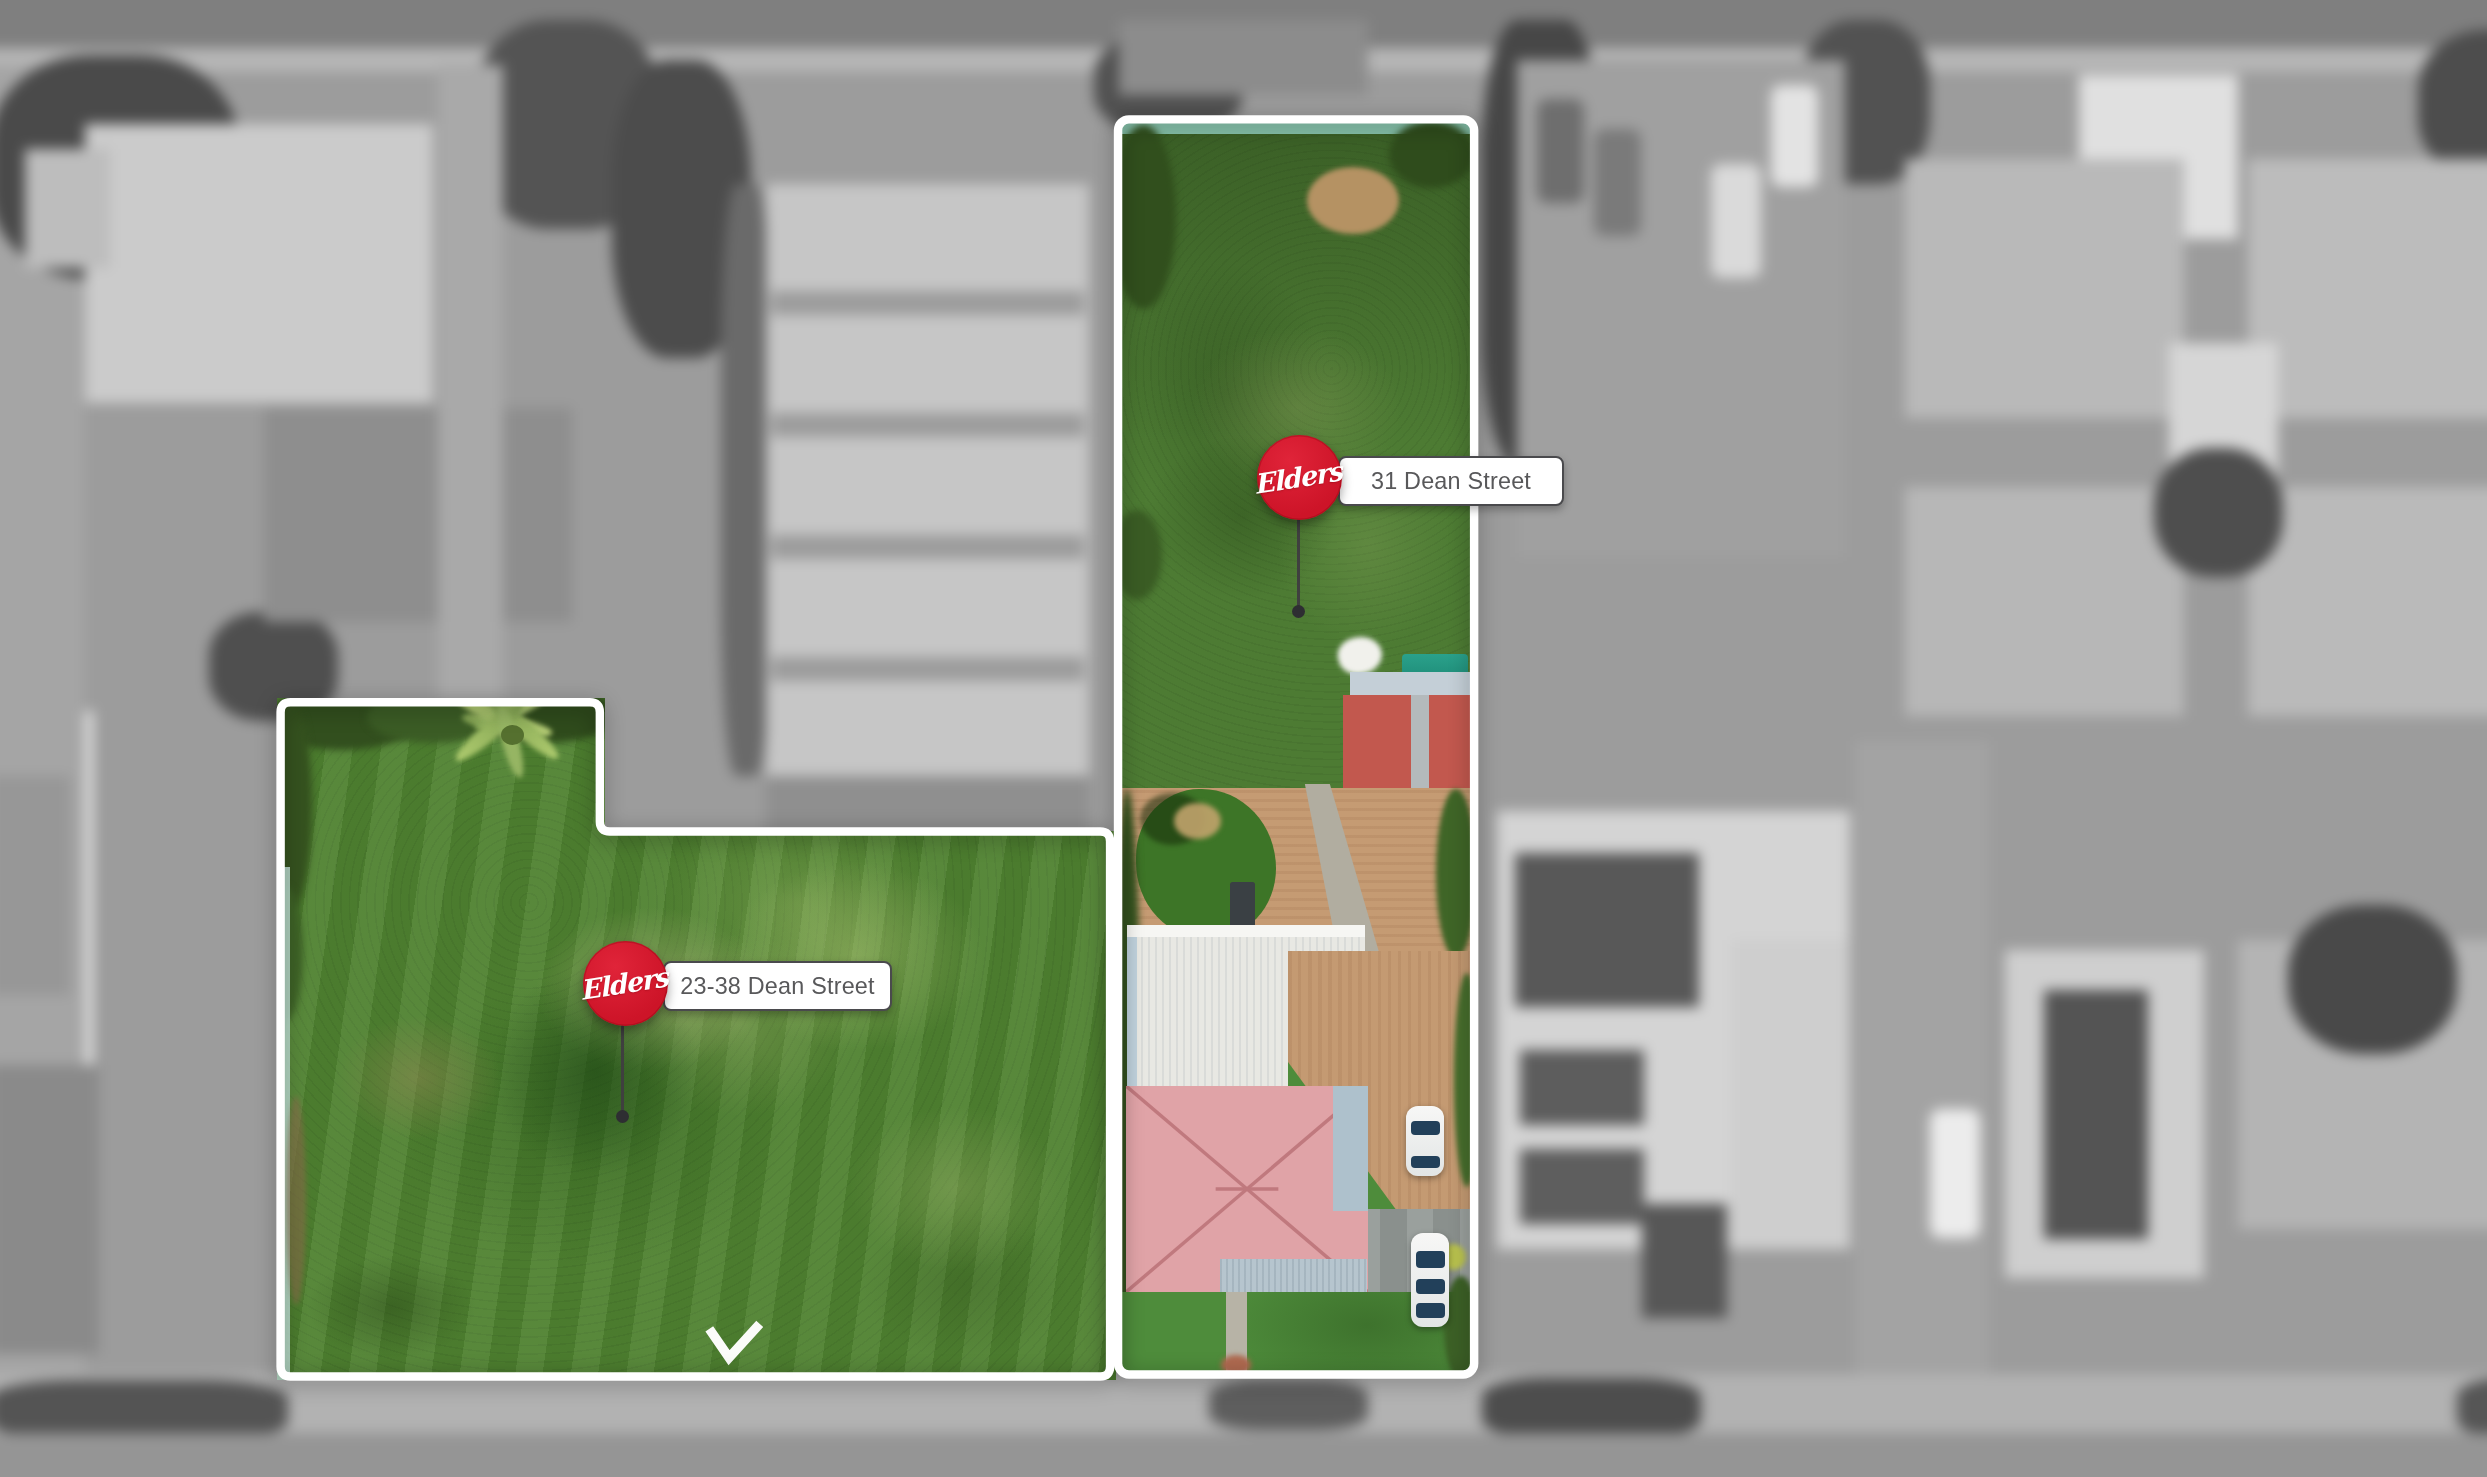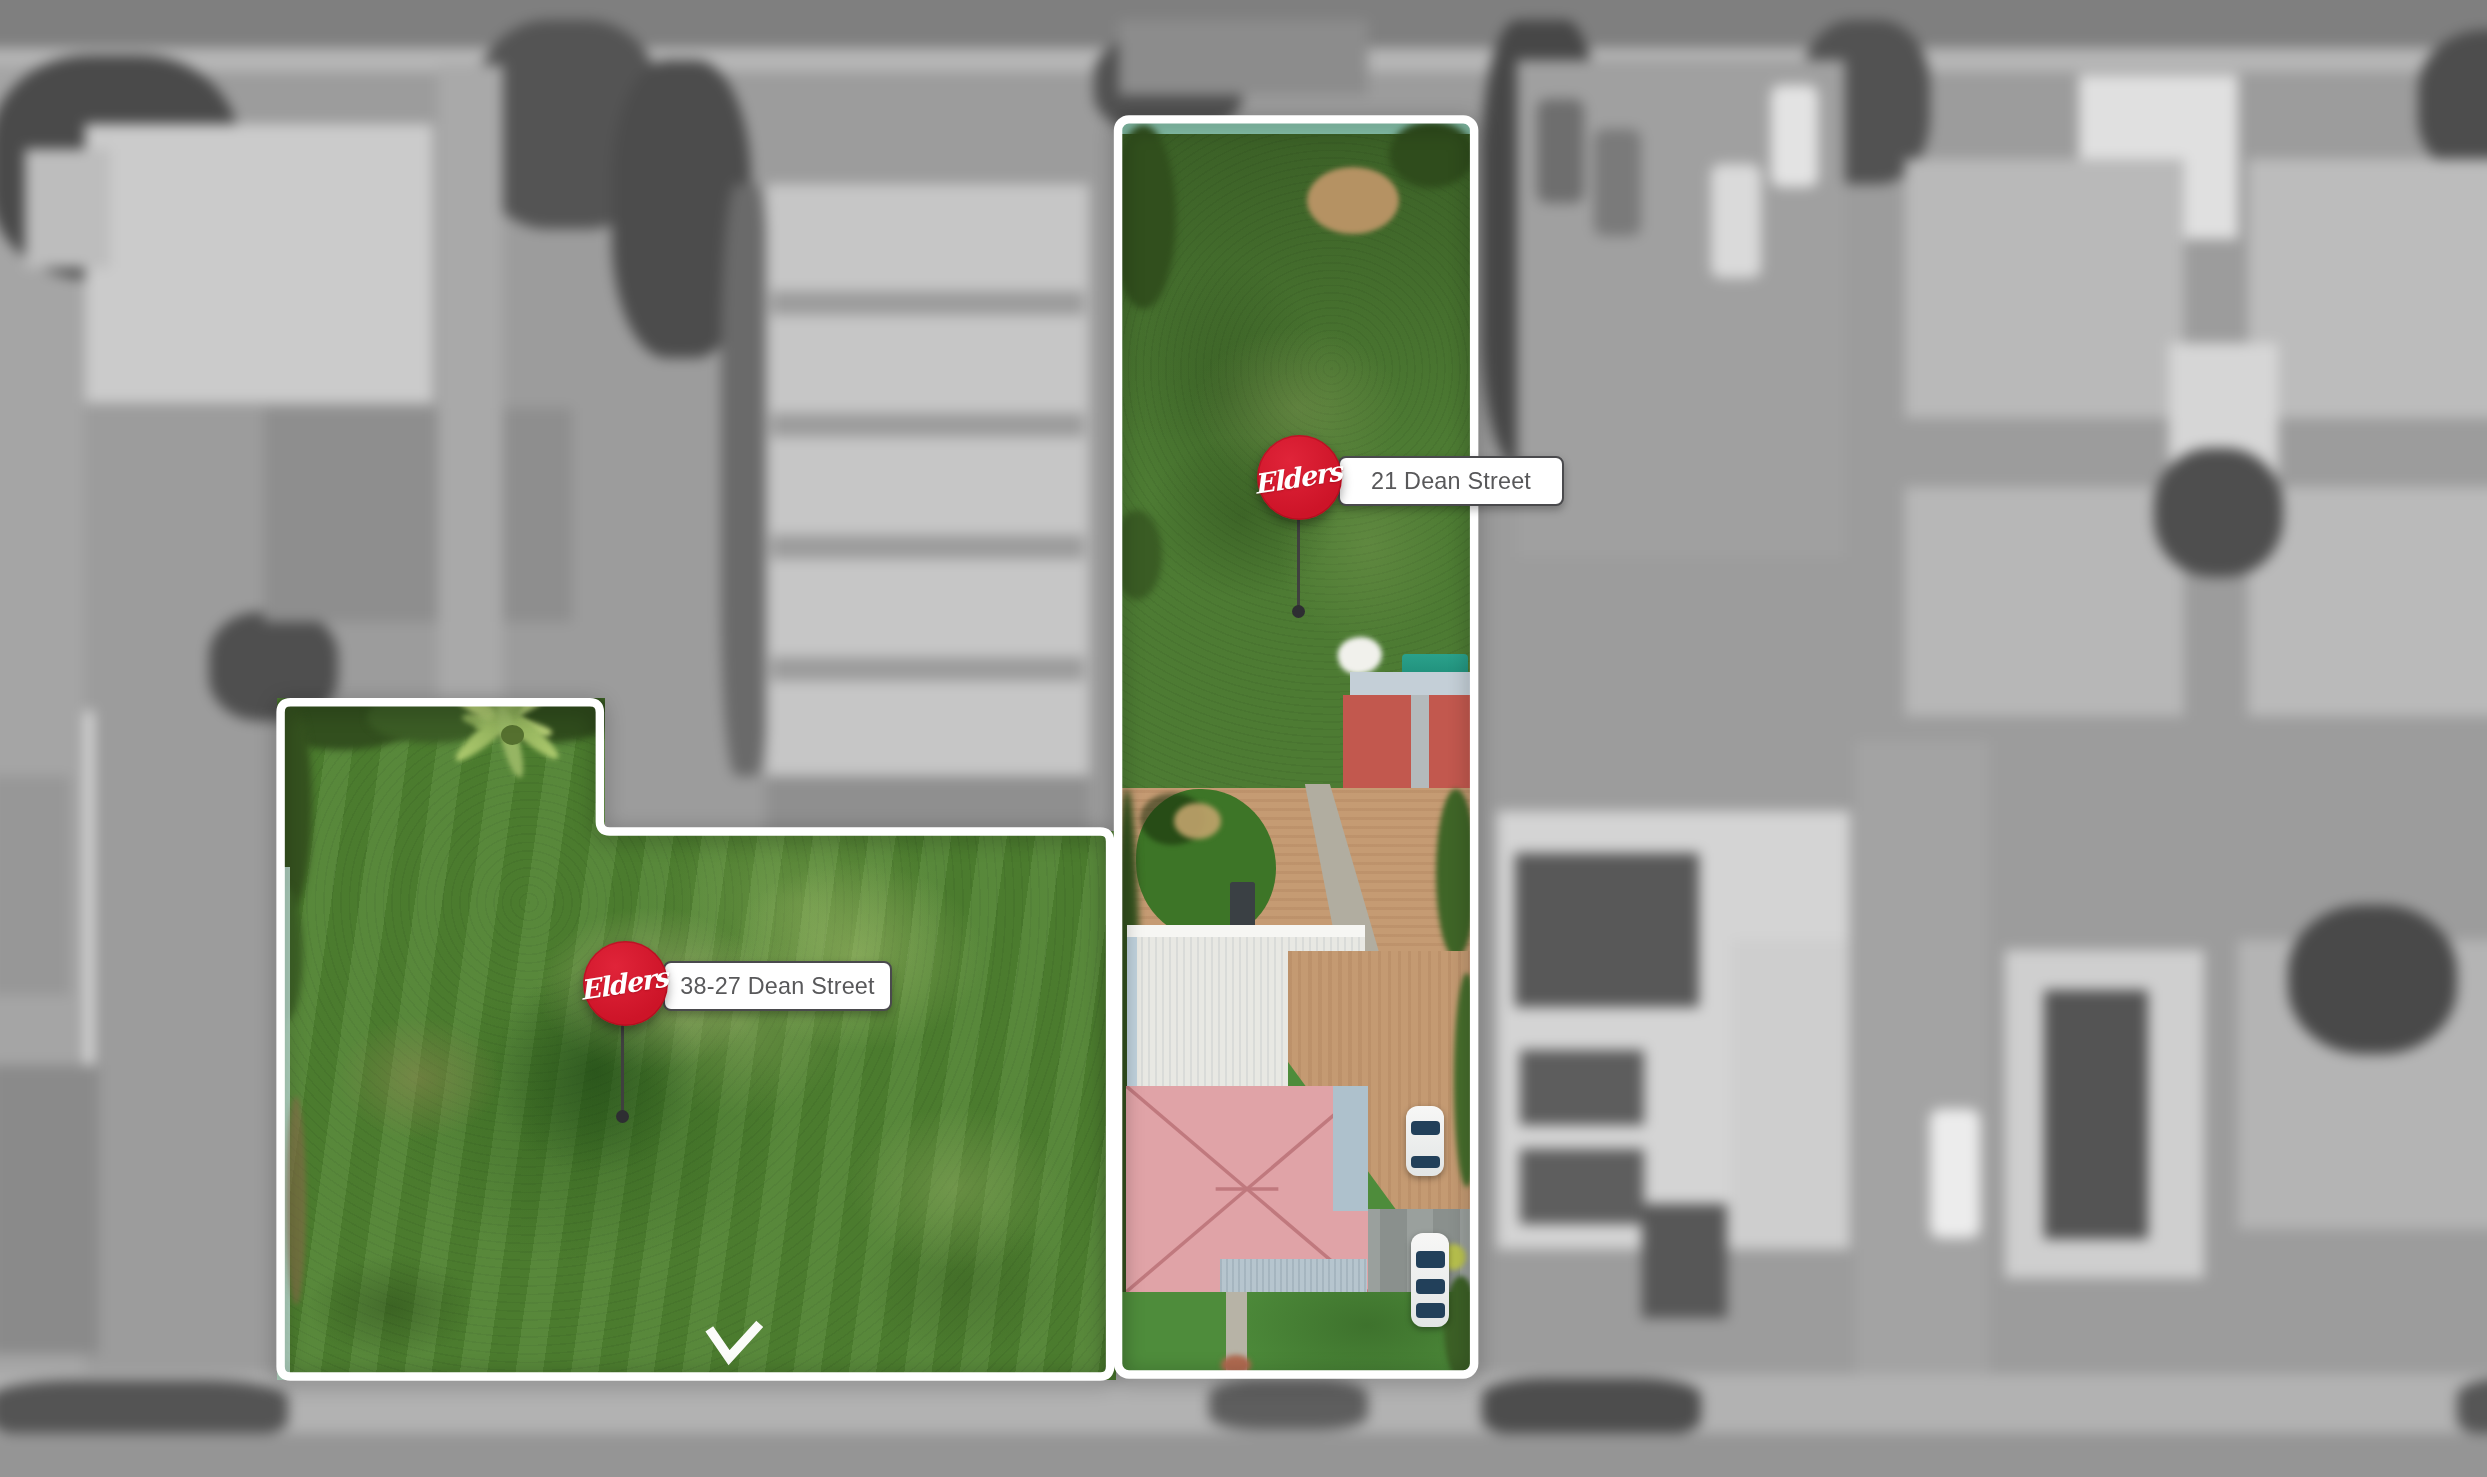--- a/index.html
+++ b/index.html
@@ -214,26 +214,26 @@
     </div>
   </div>
 
   <svg id="borders" width="2626" height="1477" viewBox="0 0 5280 2970">
     <path d="M 584,1412 L 1186,1412 Q 1206,1412 1206,1432 L 1206,1652 Q 1206,1672 1226,1672 L 2212,1672 Q 2232,1672 2232,1692 L 2232,2748 Q 2232,2768 2212,2768 L 584,2768 Q 564,2768 564,2748 L 564,1432 Q 564,1412 584,1412 Z" fill="none" style="stroke:var(--boundary-white,#fff)" stroke-width="17" stroke-linejoin="round"></path>
     <rect x="2248" y="240" width="716" height="2524" rx="22" fill="none" style="stroke:var(--boundary-white,#fff)" stroke-width="17"></rect>
   </svg>
 
   <div class="stem" style="left:1297px;top:518px;height:90px"></div>
   <div class="stemdot" style="left:1292px;top:605px"></div>
-  <div class="maplabel" style="left:1338px;top:456px;width:222px;height:46px">21 Dean Street</div>
+  <div class="maplabel" style="left:1338px;top:456px;width:222px;height:46px">31 Dean Street</div>
   <div class="badge" style="left:1257px;top:435px">
     <span class="eldersword">Elders</span>
   </div>
 
   <div class="stem" style="left:621px;top:1025px;height:88px"></div>
   <div class="stemdot" style="left:616px;top:1110px"></div>
-  <div class="maplabel" style="left:663px;top:961px;width:225px;height:46px">38-27 Dean Street</div>
+  <div class="maplabel" style="left:663px;top:961px;width:225px;height:46px">23-38 Dean Street</div>
   <div class="badge" style="left:583px;top:941px">
     <span class="eldersword">Elders</span>
   </div>
 
 </div>
 
 
 </body></html>

